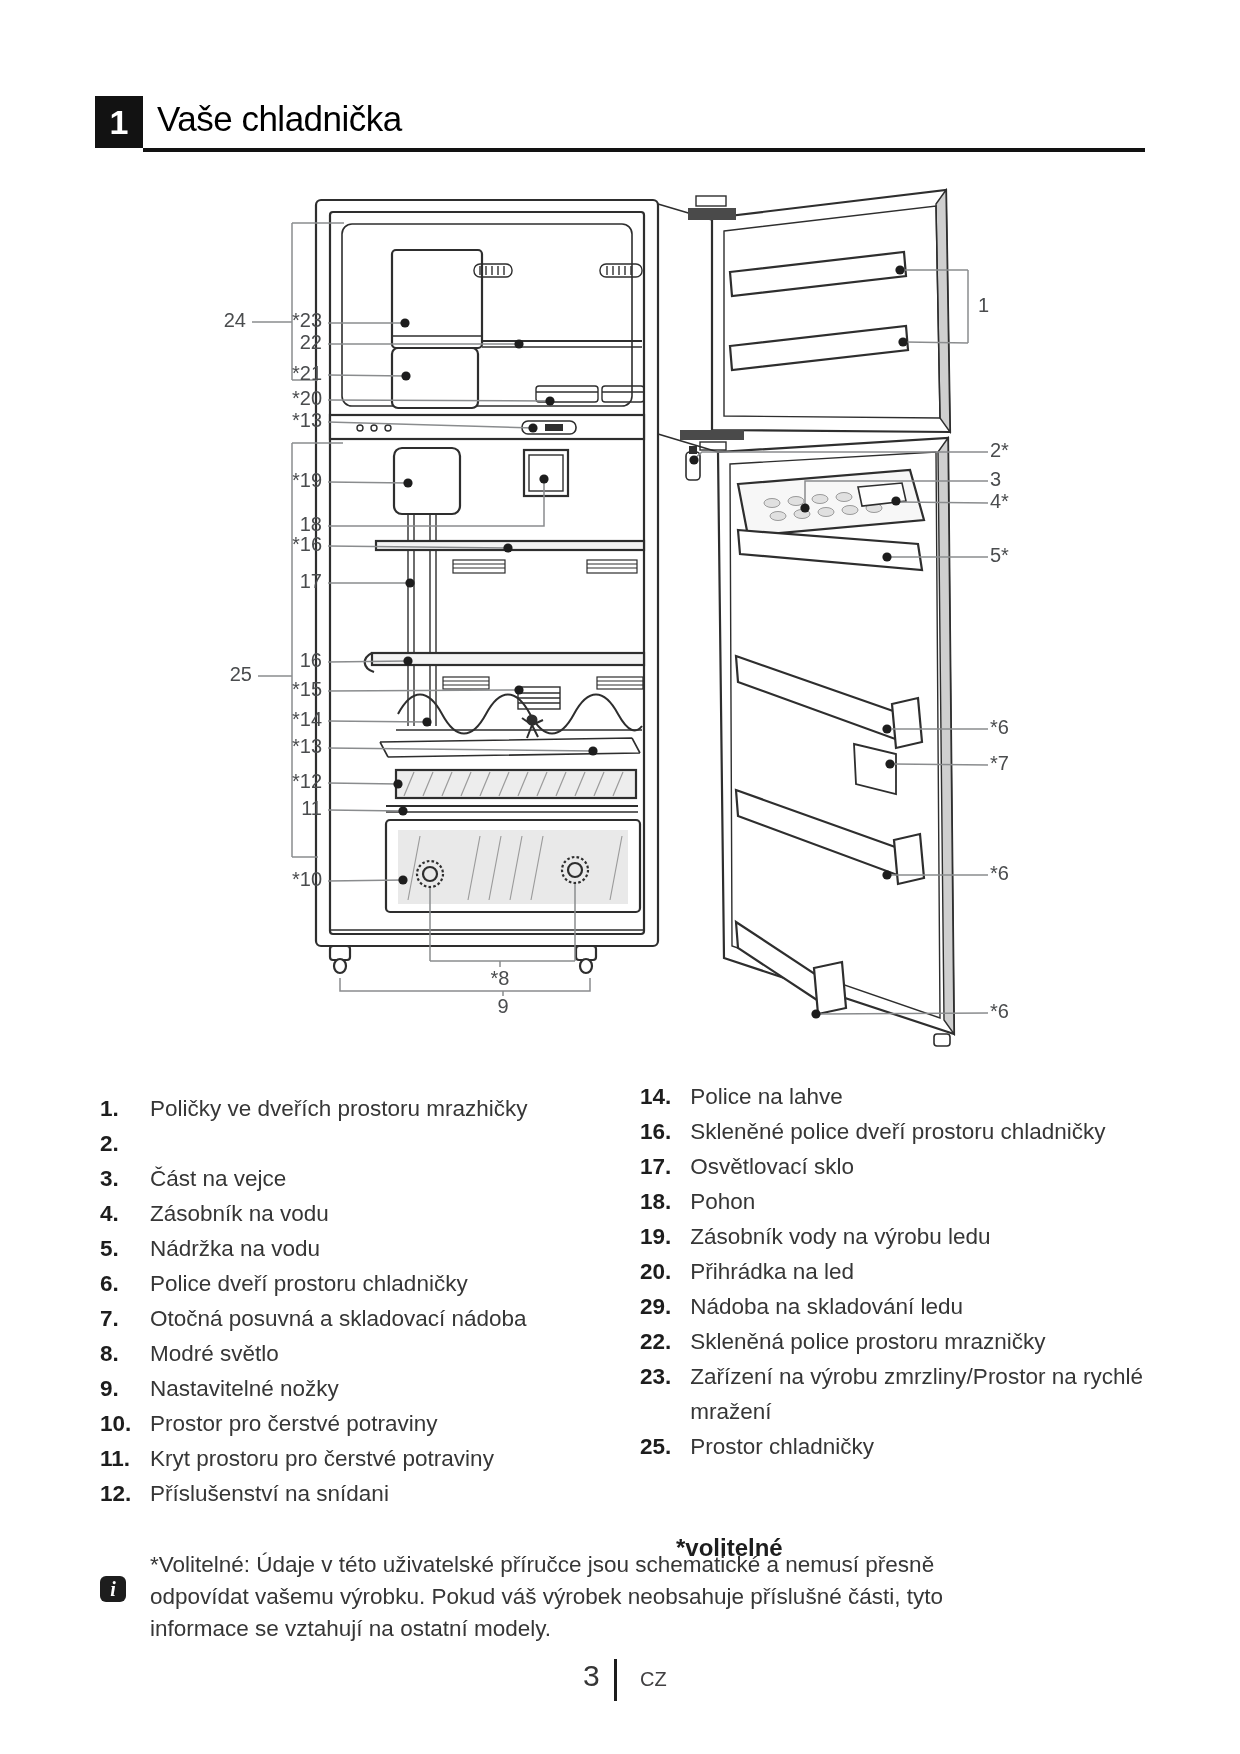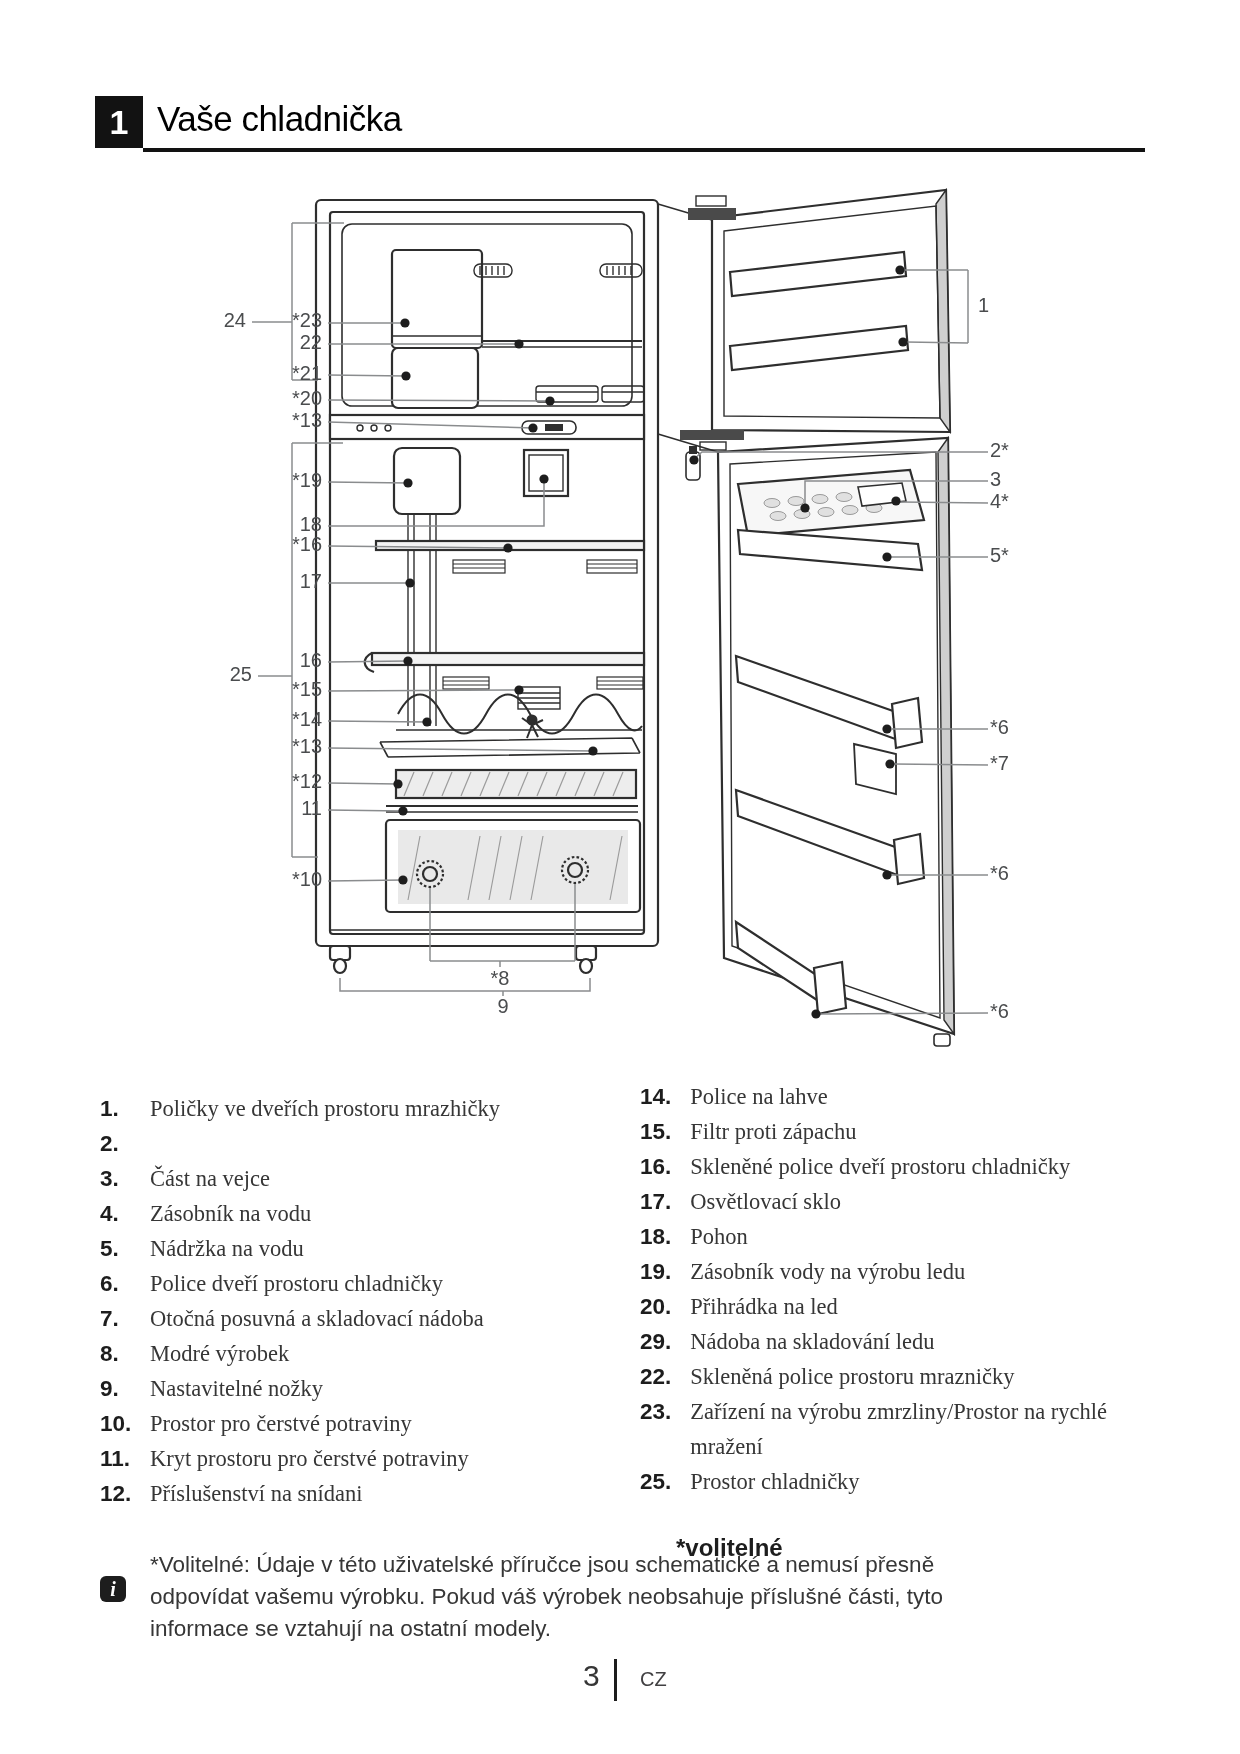--- a/index.html
+++ b/index.html
@@ -22,21 +22,21 @@
   #diagram .dot{fill:#1d1d1d;stroke:none;}
 
   
   .parts-col{position:absolute;font-size:22.5px;color:#363636;}
   #parts-left{left:100px;top:1091px;width:500px;}
   #parts-right{left:640px;top:1079px;width:520px;}
   .pl-item{display:flex;align-items:flex-start;line-height:35px;}
   .pl-num{font-weight:bold;color:#1d1d1d;flex:0 0 auto;}
   #parts-left .pl-num{min-width:50px;}
   #parts-right .pl-num{margin-right:19px;}
-  .pl-text{flex:1 1 auto;font-family:Liberation Serif, serif;}
+  .pl-text{flex:1 1 auto;}
 
   #optional-label{position:absolute;left:676px;top:1534px;font-size:24px;font-weight:bold;color:#1d1d1d;}
 
   
   #info-icon{position:absolute;left:100px;top:1576px;width:26px;height:26px;background:#1d1d1d;
     border-radius:6px;display:flex;align-items:center;justify-content:center;}
   #info-icon span{color:#ffffff;font-family:"Liberation Serif","DejaVu Serif",serif;
     font-size:20px;font-weight:bold;font-style:italic;line-height:1;}
   #footnote-text{position:absolute;left:150px;top:1549px;width:920px;font-size:22.5px;
     line-height:32px;color:#363636;white-space:pre-line;}
@@ -376,21 +376,21 @@
       <div class="pl-item">
         <span class="pl-num">6.</span>
         <span class="pl-text">Police dveří prostoru chladničky</span>
       </div>
       <div class="pl-item">
         <span class="pl-num">7.</span>
         <span class="pl-text">Otočná posuvná a skladovací nádoba</span>
       </div>
       <div class="pl-item">
         <span class="pl-num">8.</span>
-        <span class="pl-text">Modré výrobek</span>
+        <span class="pl-text">Modré světlo</span>
       </div>
       <div class="pl-item">
         <span class="pl-num">9.</span>
         <span class="pl-text">Nastavitelné nožky</span>
       </div>
       <div class="pl-item">
         <span class="pl-num">10.</span>
         <span class="pl-text">Prostor pro čerstvé potraviny</span>
       </div>
       <div class="pl-item">
@@ -399,24 +399,20 @@
       </div>
       <div class="pl-item">
         <span class="pl-num">12.</span>
         <span class="pl-text">Příslušenství na snídani</span>
       </div>
     </div>
   <div id="parts-right" class="parts-col">
       <div class="pl-item">
         <span class="pl-num">14.</span>
         <span class="pl-text">Police na lahve</span>
-      </div>
-      <div class="pl-item">
-        <span class="pl-num">15.</span>
-        <span class="pl-text">Filtr proti zápachu</span>
       </div>
       <div class="pl-item">
         <span class="pl-num">16.</span>
         <span class="pl-text">Skleněné police dveří prostoru chladničky</span>
       </div>
       <div class="pl-item">
         <span class="pl-num">17.</span>
         <span class="pl-text">Osvětlovací sklo</span>
       </div>
       <div class="pl-item">

